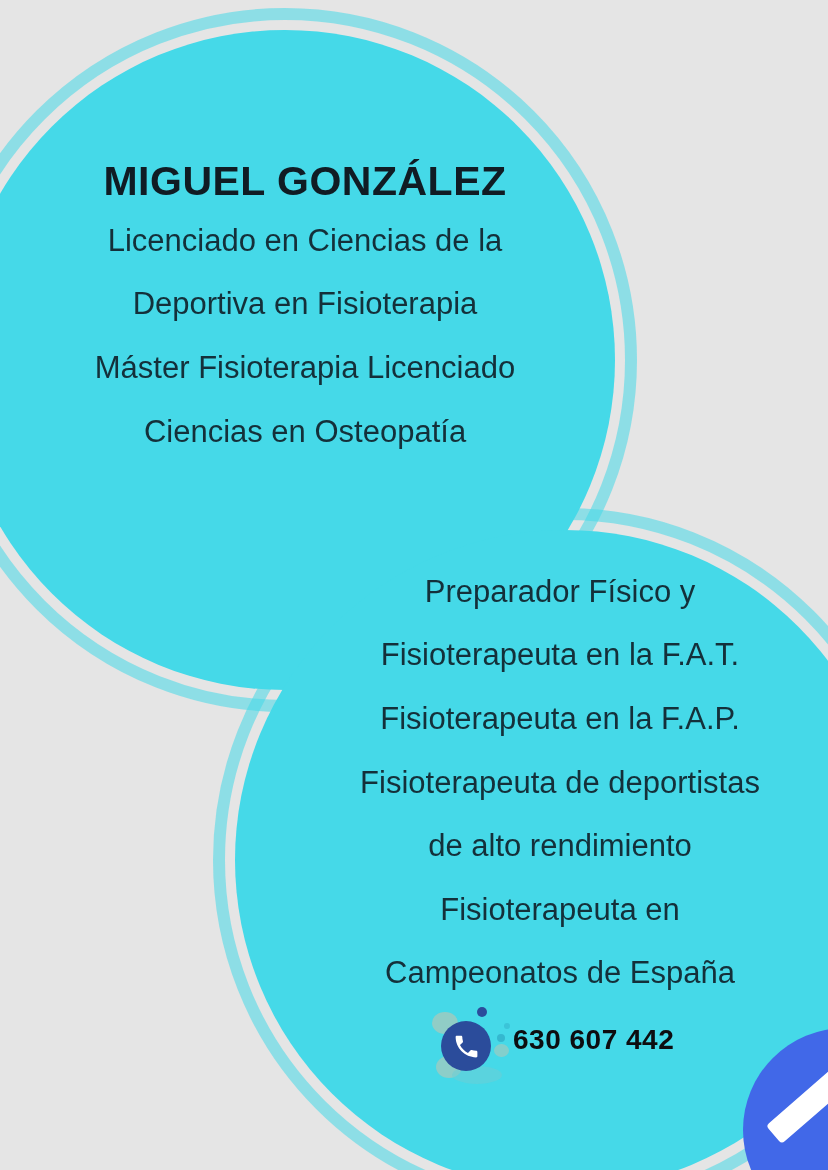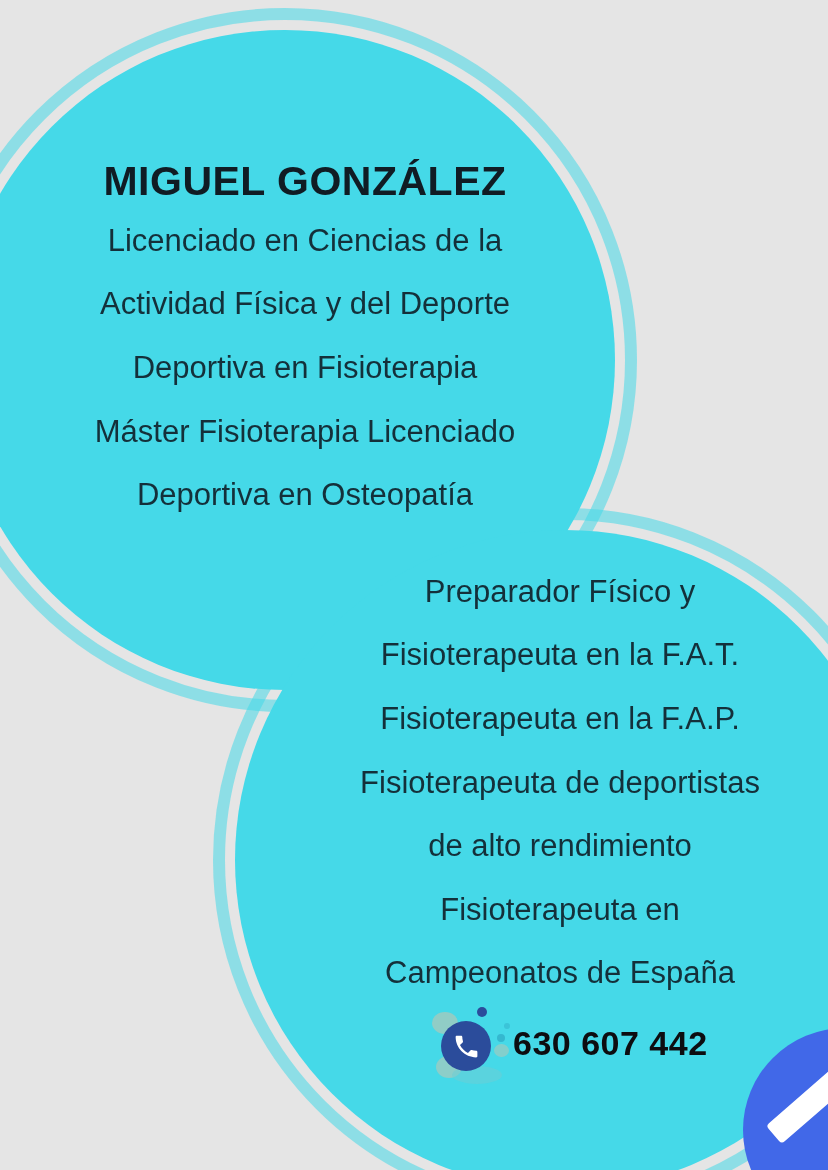--- a/index.html
+++ b/index.html
@@ -60,21 +60,21 @@
   }
   .phone-badge svg { width: 29px; height: 29px; }
   .phone-dot {
     position: absolute;
     left: 477px; top: 1007px; width: 10px; height: 10px;
     border-radius: 50%; background: #2B4C9B;
   }
   .phone-number {
     position: absolute;
     left: 513px; top: 1024px;
-    font-size: 34px; font-weight: 700; letter-spacing: 0.5px;
+    font-size: 28px; font-weight: 700; letter-spacing: 0.5px;
     color: #0d0d10; white-space: nowrap;
   }
   
   .fab {
     position: absolute;
     left: 743px; top: 1028px;
     width: 204px; height: 204px;
     border-radius: 50%;
     background: #4168E8;
   }
@@ -99,24 +99,23 @@
   <div class="circle" id="circle-bottom"></div>
 
   <div class="fab">
     <div class="fab-mark"></div>
   </div>
 
   <div class="name">MIGUEL GONZÁLEZ</div>
 
   <div class="quals">
     <div class="line">Licenciado en Ciencias de la</div>
-    <div class="line">Actividad Física y del Deporte</div>
     <div class="line">Deportiva en Fisioterapia</div>
     <div class="line">Máster Fisioterapia Licenciado</div>
-    <div class="line">Deportiva en Osteopatía</div>
+    <div class="line">Ciencias en Osteopatía</div>
   </div>
 
   <div class="roles">
     <div class="line">Preparador Físico y</div>
     <div class="line">Fisioterapeuta en la F.A.T.</div>
     <div class="line">Fisioterapeuta en la F.A.P.</div>
     <div class="line">Fisioterapeuta de deportistas</div>
     <div class="line">de alto rendimiento</div>
     <div class="line">Fisioterapeuta en</div>
     <div class="line">Campeonatos de España</div>

